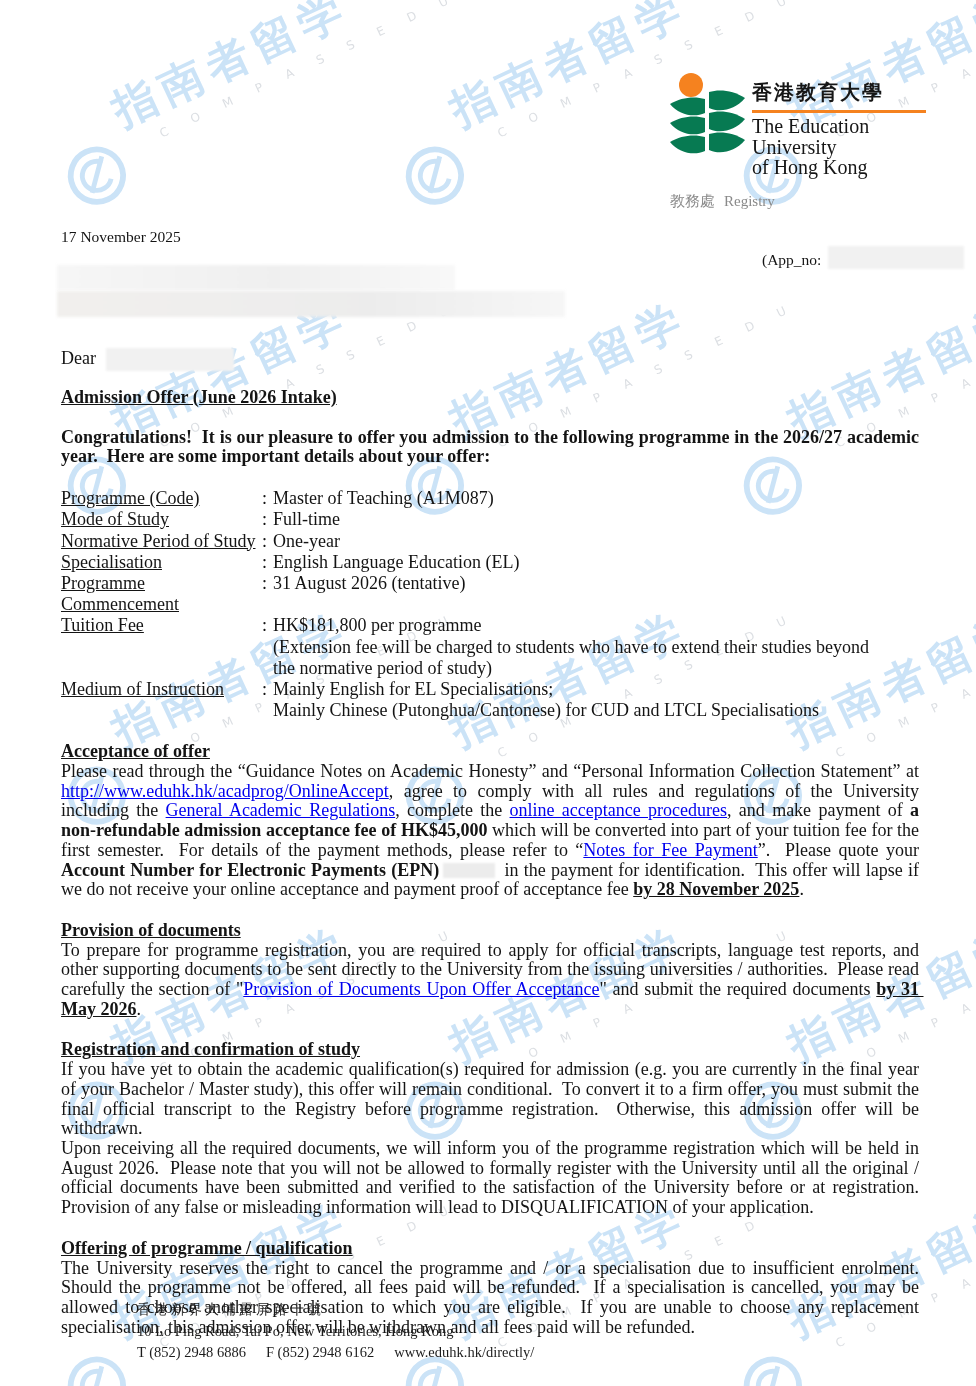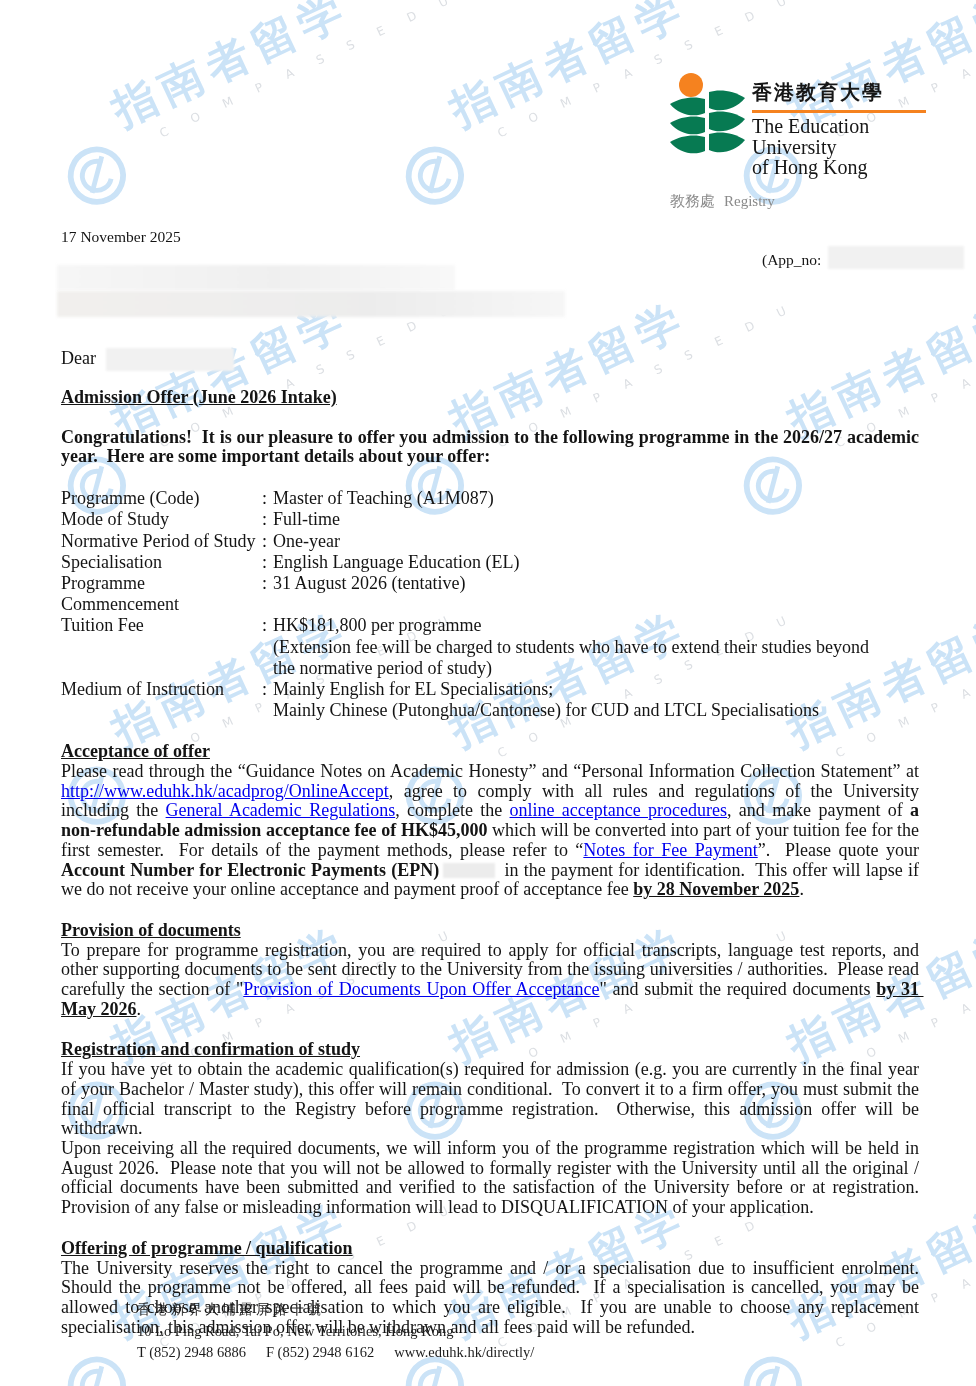--- a/index.html
+++ b/index.html
@@ -29,21 +29,21 @@
   .addr .r1{width:398px;height:25px;background:linear-gradient(90deg,#f6f6f6,#efefef 55%,#f8f8f8);filter:blur(1.5px);}
   .addr .r2{margin-top:1px;width:508px;height:26px;background:linear-gradient(90deg,#f1efed,#ececec 62%,#f6f6f6);filter:blur(1.5px);}
   
   .flow{position:absolute;left:61px;top:347px;width:858px;font-size:18px;line-height:19.7px;}
   .dear{display:flex;align-items:center;gap:10px;height:24px;}
   .dear .redact{width:128px;height:23px;}
   .subject{margin-top:17px;font-weight:bold;text-decoration:underline;}
   .intro{margin:20px 0 0;text-align:justify;white-space:pre-wrap;font-weight:bold;}
   .details{margin-top:21px;line-height:21.2px;}
   .drow{display:flex;}
-  .dl{width:201px;flex:none;}
+  .dl{width:201px;flex:none;text-decoration:underline;}
   .dc{width:11px;flex:none;}
   .dv{flex:1;}
   .dnote{max-width:600px;}
   .sections{margin-top:0;}
   .sec{margin-top:21px;}
   .sec-h{font-weight:bold;text-decoration:underline;}
   .para{margin:0;text-align:justify;white-space:pre-wrap;}
   .para + .para{}
   .b{font-weight:bold;}
   .bu{font-weight:bold;text-decoration:underline;}

